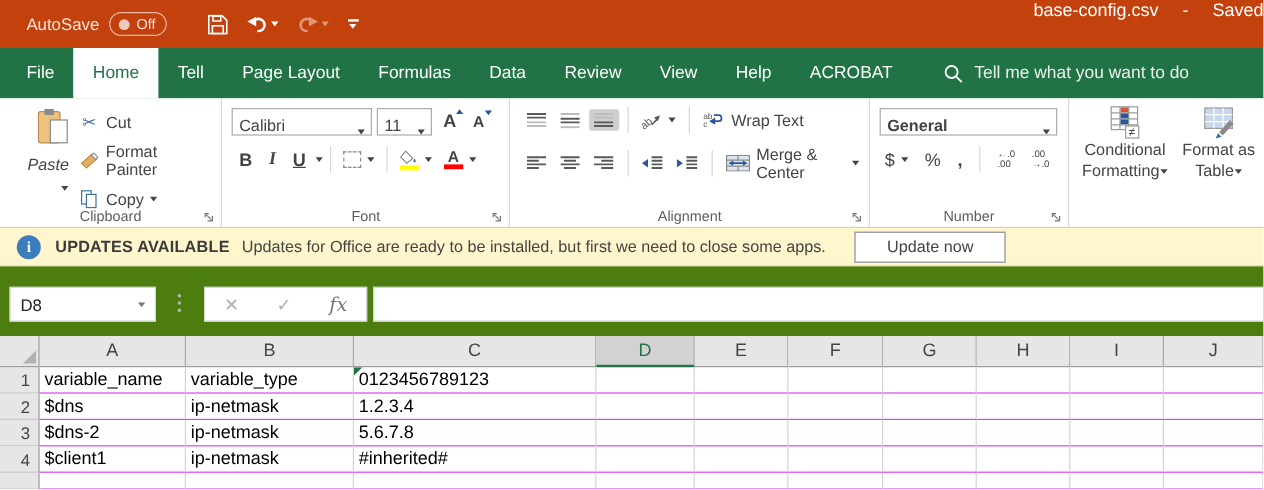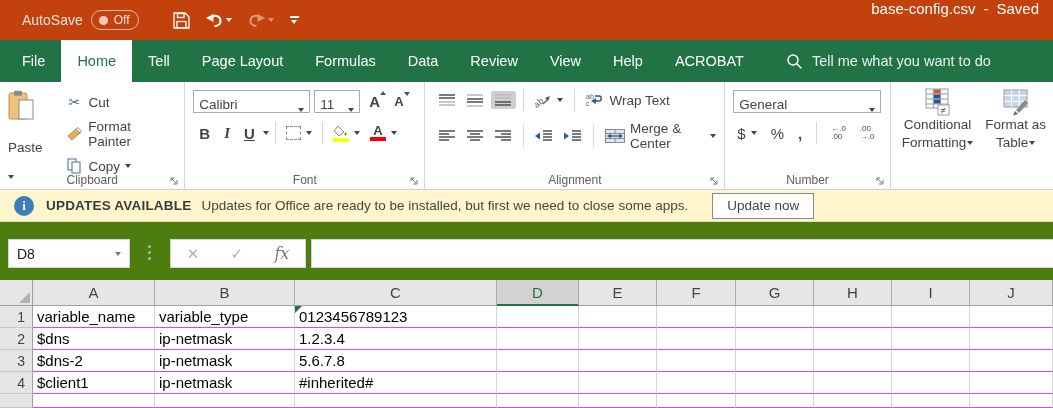--- a/index.html
+++ b/index.html
@@ -14,41 +14,41 @@
   .toggle { width:48px; height:20px; border:1px solid rgba(255,255,255,.75); border-radius:10px; display:flex; align-items:center; padding:0 7px; gap:6px; cursor:default; }
   .toggle-dot { width:9px; height:9px; border-radius:50%; background:rgba(255,255,255,.85); }
   .toggle-state { font-size:12px; }
   .qat { display:flex; align-items:center; margin-left:28px; gap:4px; }
   .qat-btn { display:flex; align-items:center; padding:4px 6px; gap:3px; }
   .caret { width:0; height:0; border-left:3.5px solid transparent; border-right:3.5px solid transparent; border-top:4px solid #444; display:inline-block; }
   .caret.light { border-top-color:#fff; }
   .qat-more { display:flex; flex-direction:column; align-items:center; gap:2px; padding:4px 6px; }
   .qat-more .bar { width:9px; height:2px; background:#fff; }
   .dimmed { opacity:.45; }
-  .title-text { margin-left:auto; margin-right:14px; font-size:15px; display:flex; gap:8px; }
+  .title-text { margin-left:auto; font-size:15px; display:flex; gap:20px; }
 
   
   .tabrow { height:42px; background:#217346; display:flex; align-items:stretch; color:#fff; flex:0 0 auto; }
   .tab { padding:0 16px; display:flex; align-items:center; font-size:14.5px; cursor:default; }
   .tab:first-child { margin-left:6px; }
   .tab.selected { background:#fff; color:#217346; }
   .tellme { display:flex; align-items:center; gap:9px; margin-left:26px; color:rgba(255,255,255,.9); font-size:14.5px; }
 
   
   .ribbon { height:108px; background:#fff; display:flex; border-bottom:1px solid #d2d0ce; flex:0 0 auto; }
   .group { position:relative; border-right:1px solid #d8d6d4; padding:4px 4px 18px 4px; display:flex; }
   .group-label { position:absolute; bottom:2px; left:0; right:0; text-align:center; font-size:12px; color:#605e5c; }
   .launcher { position:absolute; bottom:2px; right:4px; width:12px; height:12px; }
   .btn { display:flex; align-items:center; gap:5px; padding:2px 4px; border-radius:2px; font-size:13.5px; color:#444; cursor:default; }
   .btn.active { background:#d0cece; }
   .icon16 { width:18px; height:16px; display:inline-flex; align-items:center; justify-content:center; }
 
   
   .g-clipboard { width:186px; }
-  .paste-btn { width:58px; display:flex; flex-direction:column; align-items:flex-start; justify-content:flex-start; padding-top:4px; gap:20px; }
+  .paste-btn { width:58px; display:flex; flex-direction:column; align-items:flex-end; justify-content:flex-start; padding-top:4px; gap:10px;font-style:italic; }
   .clip-stack { display:flex; flex-direction:column; justify-content:flex-start; gap:5px; padding-top:6px; }
 
   
   .g-font { width:241px; flex-direction:column; padding-left:8px; }
   .combo { background:#fff; border:1px solid #ababab; height:23px; display:flex; align-items:flex-end; padding:0 5px; font-size:13.5px; color:#444; }
   .combo .caret { margin-left:auto; }
   .font-row1 { display:flex; gap:4px; margin-top:4px; align-items:center; }
   .font-row2 { display:flex; gap:2px; margin-top:9px; align-items:center; }
   .fmt-letter { font-size:15px; font-weight:bold; padding:1px 6px; }
   .grow-a { font-size:15px; font-weight:bold; position:relative; padding:0 5px; }
@@ -75,21 +75,21 @@
   
   .g-styles { flex:1; border-right:none; justify-content:flex-start; gap:6px; padding-left:8px; }
   .big-btn { display:flex; flex-direction:column; align-items:center; justify-content:flex-start; gap:1px; padding:2px 3px; font-size:13.5px; color:#444; line-height:1.25; white-space:nowrap; }
   .big-btn .lbl2 { display:flex; align-items:center; gap:1px; }
 
   
   .msgbar { height:32px; background:#fff6ce; border-bottom:1px solid #e6dca6; display:flex; align-items:center; padding-left:14px; flex:0 0 auto; font-size:13.5px; }
   .info-icon { width:20px; height:20px; border-radius:50%; background:#3e7dbd; color:#fff; font-weight:bold; font-size:13px; display:flex; align-items:center; justify-content:center; font-family:"Liberation Serif", serif; }
   .msg-badge { font-weight:bold; color:#3b3b3b; margin-left:12px; letter-spacing:.2px; }
   .msg-text { margin-left:10px; color:#444; }
-  .msg-btn { margin-left:24px; background:#fff; border:1px solid #8a8a8a; height:26px; padding:0 14px; font-size:13.5px; color:#444; font-family:"Liberation Sans", sans-serif; }
+  .msg-btn { margin-left:24px; background:#fff; border:1px solid #8a8a8a; height:26px; padding:0 26px; font-size:13.5px; color:#444; font-family:"Liberation Sans", sans-serif; }
 
   
   .formula-row { height:58px; background:#4d7c0f; position:relative; flex:0 0 auto;text-align:center; }
   .name-box { position:absolute; left:8px; top:17px; width:122px; height:29px; background:#fff; border:1px solid #d4d4d4; display:flex; align-items:center; padding:0 8px; font-size:14px; color:#222; }
   .name-box .caret { margin-left:auto; border-top-color:#777; }
   .dots { position:absolute; left:148px; top:23px; display:flex; flex-direction:column; gap:3px; }
   .dots i { width:3px; height:3px; border-radius:50%; background:#b5b5b5; }
   .fx-box { position:absolute; left:170px; top:17px; width:136px; height:29px; background:#fff; border:1px solid #d4d4d4; display:flex; align-items:center; justify-content:space-around; }
   .fx-cancel, .fx-enter { color:#b0b0b0; font-size:15px; }
   .fx-label { color:#777; font-size:16px; font-style:italic; font-family:"DejaVu Serif", serif; }
@@ -413,21 +413,21 @@
       <span class="launcher">
         <svg width="11" height="11" viewBox="0 0 11 11" fill="none" stroke="#767676">
             <polyline points="9,5 9,9 5,9"></polyline>
             <line x1="3" y1="3" x2="8" y2="8"></line>
             <polyline points="3,6 3,3 6,3"></polyline>
           </svg>
       </span>
     </div>
 
     <div class="group g-number">
-      <div class="combo" style="width:148px;margin-top:4px;">
+      <div class="combo" style="width:148px;margin-top:4px;font-weight:bold;">
         <span>General</span>
         <span class="caret"></span>
       </div>
       <div class="num-row2">
         <span class="btn">
           <span class="num-sym">$</span>
           <span class="caret"></span>
         </span>
         <span class="btn">
           <span class="num-sym">%</span>

